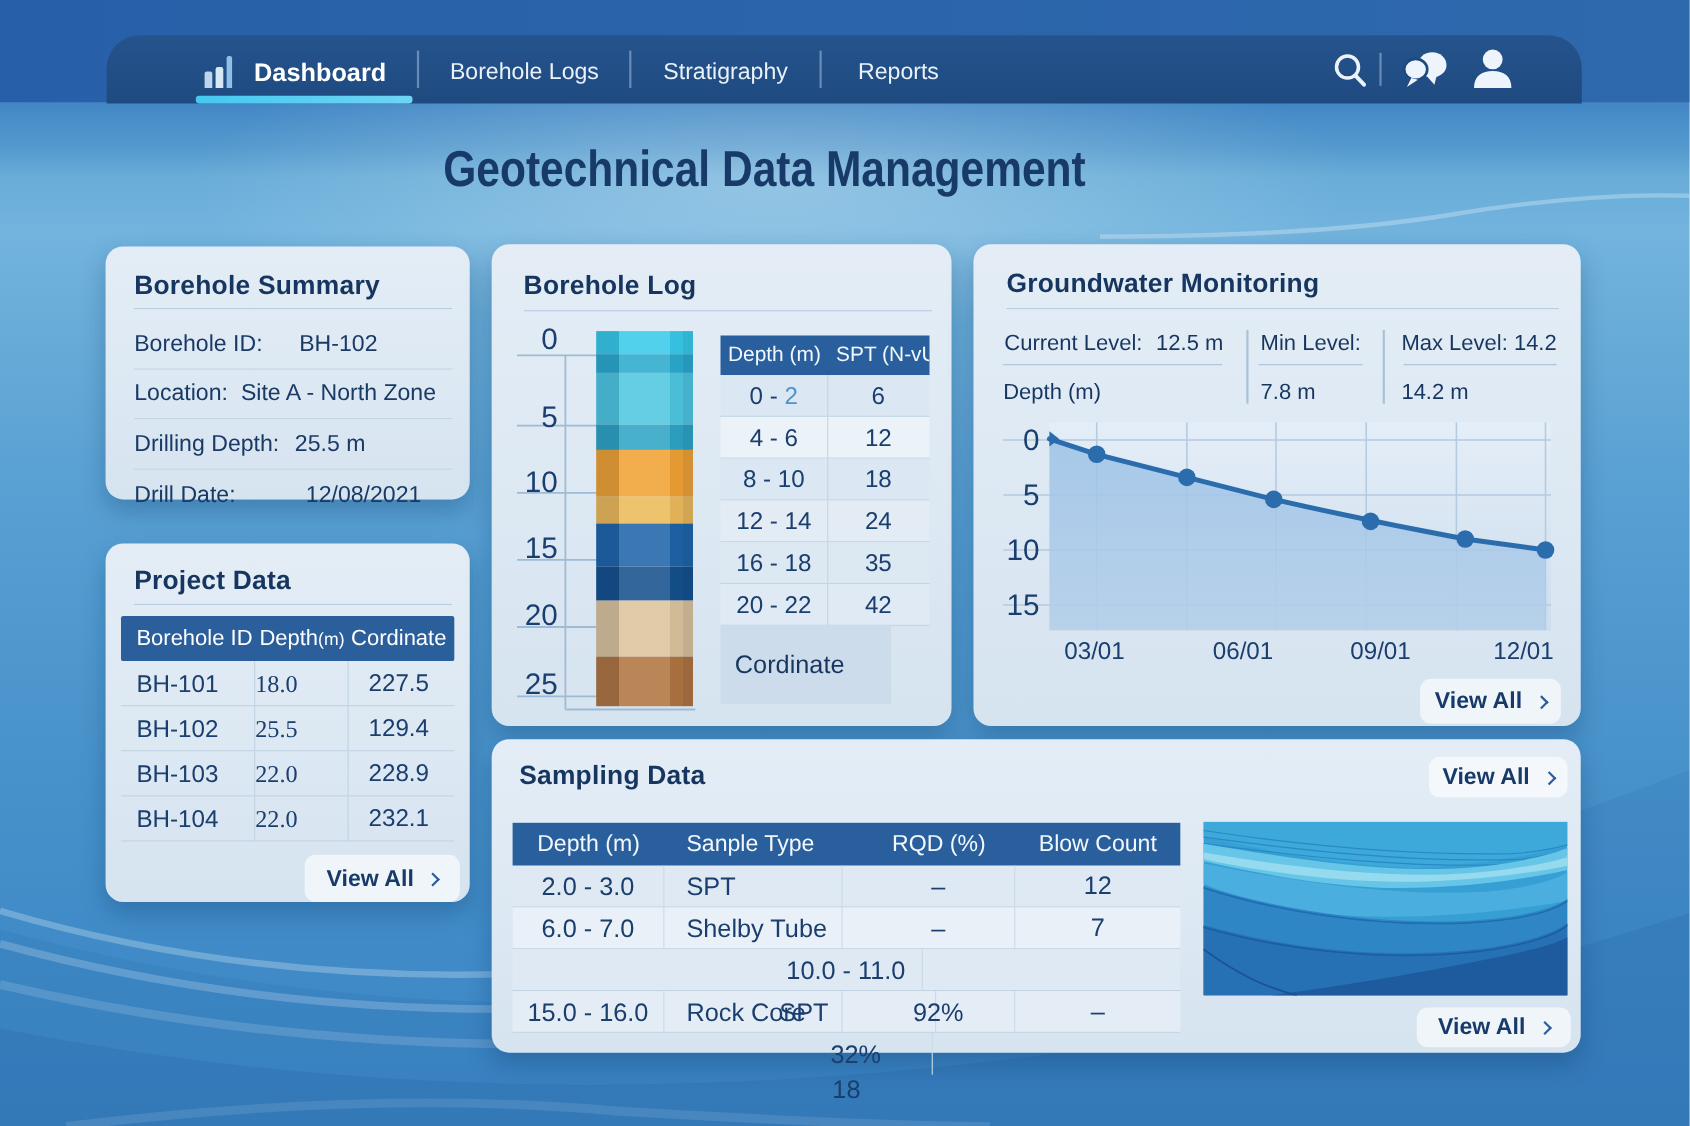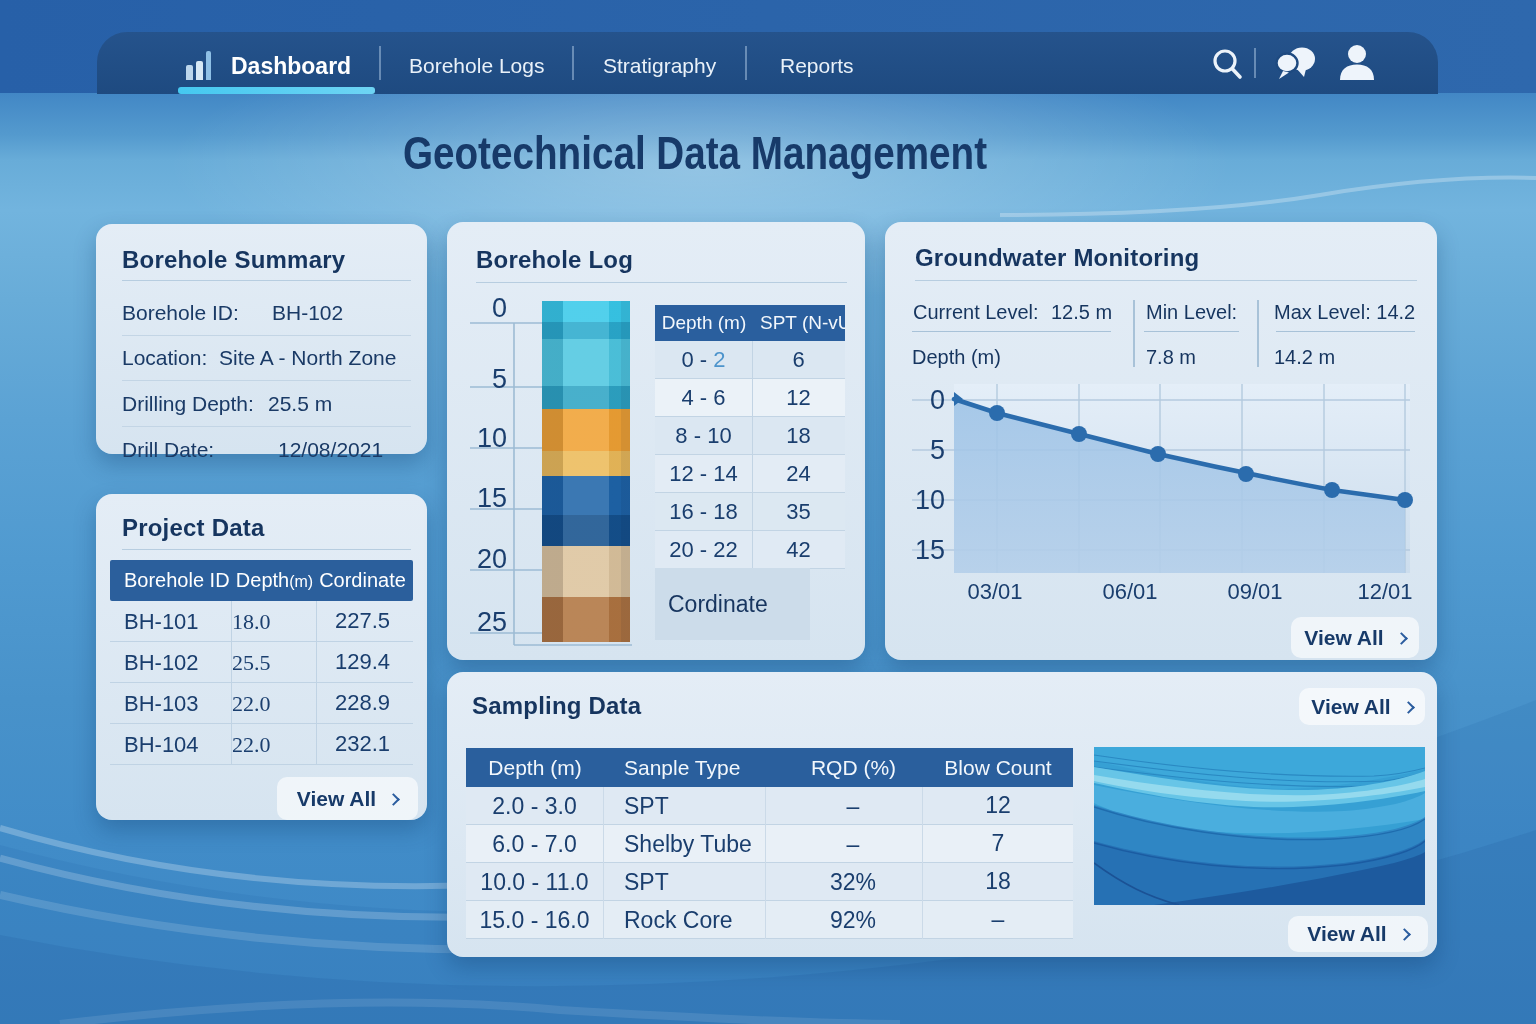--- a/index.html
+++ b/index.html
@@ -304,21 +304,21 @@
         <span>SPT</span>
         <span>–</span>
         <span>12</span>
       </div>
     <div class="srow" style="background:#e9f0f7;">
         <span>6.0 - 7.0</span>
         <span>Shelby Tube</span>
         <span>–</span>
         <span>7</span>
       </div>
-    <div class="srow" style="background:#dfe9f3;">
+    <div class="srow" style="background:#dfe9f3;flex-direction:column;">
         <span>10.0 - 11.0</span>
         <span>SPT</span>
         <span>32%</span>
         <span>18</span>
       </div>
     <div class="srow" style="background:#e4edf5;">
         <span>15.0 - 16.0</span>
         <span>Rock Core</span>
         <span>92%</span>
         <span>–</span>

